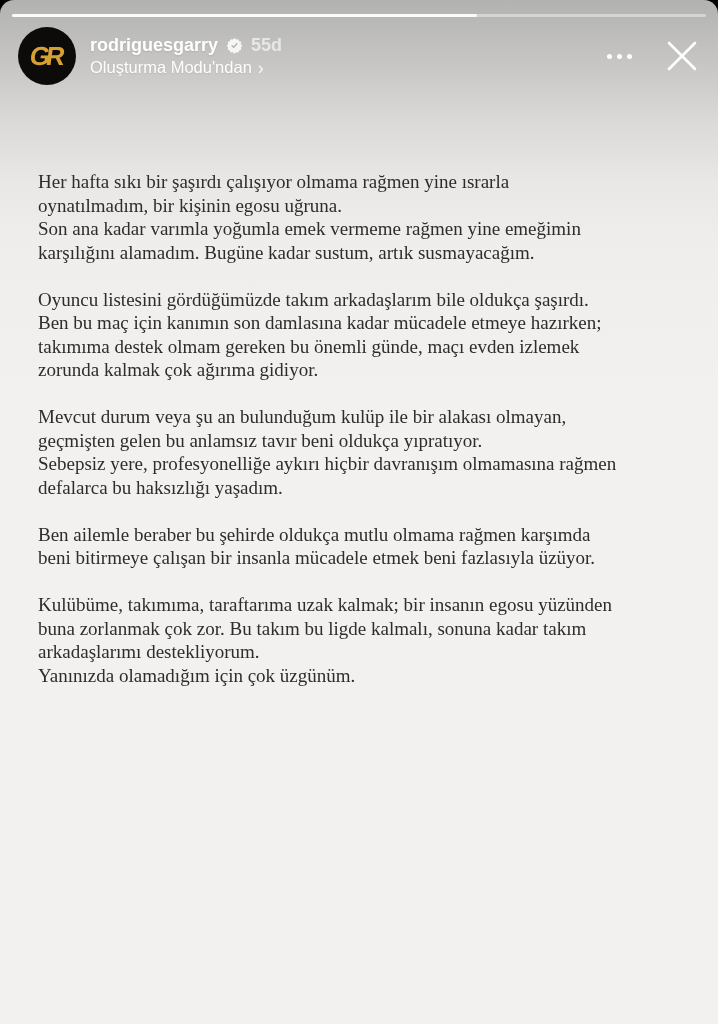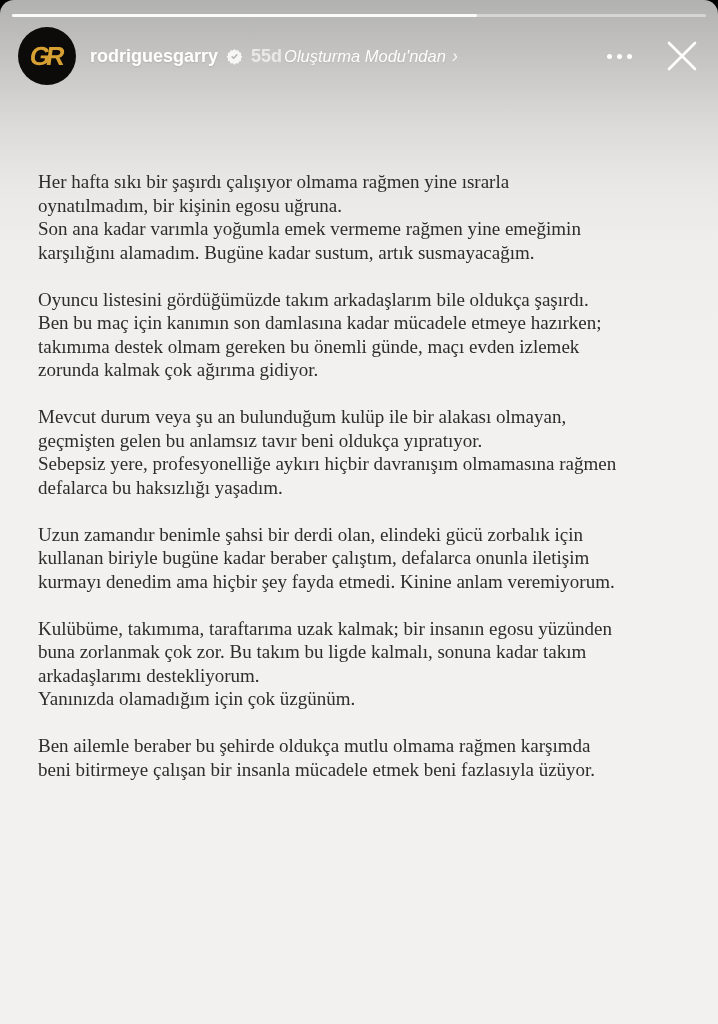--- a/index.html
+++ b/index.html
@@ -68,21 +68,21 @@
     font-weight: bold;
     font-size: 26px;
     letter-spacing: -4px;
     transform: skewX(-8deg);
     padding-right: 4px;
     user-select: none;
   }
   .header-info {
     margin-left: 14px;
     display: flex;
-    flex-direction: row;
+    flex-direction: column;
     gap: 2px;
   }
   .header-row1 {
     display: flex;
     align-items: center;
     gap: 8px;
   }
   .username {
     color: #ffffff;
     font-size: 18px;
@@ -97,21 +97,20 @@
   .timestamp {
     color: rgba(255,255,255,0.62);
     font-size: 18px;
     font-weight: 700;
   }
   .header-row2 {
     display: flex;
     align-items: center;
     gap: 6px;
     cursor: pointer;
-    font-style: italic;
   }
   .subtitle {
     color: #fdfdfd;
     font-size: 16.5px;
     font-weight: 400;
     text-shadow: 0 1px 2px rgba(0,0,0,0.08);
   }
   .subtitle-chevron {
     color: rgba(255,255,255,0.85);
     font-size: 18px;
@@ -214,24 +213,21 @@
 Son ana kadar varımla yoğumla emek vermeme rağmen yine emeğimin
 karşılığını alamadım. Bugüne kadar sustum, artık susmayacağım.</p>
     <p>Oyuncu listesini gördüğümüzde takım arkadaşlarım bile oldukça şaşırdı.
 Ben bu maç için kanımın son damlasına kadar mücadele etmeye hazırken;
 takımıma destek olmam gereken bu önemli günde, maçı evden izlemek
 zorunda kalmak çok ağırıma gidiyor.</p>
     <p>Mevcut durum veya şu an bulunduğum kulüp ile bir alakası olmayan,
 geçmişten gelen bu anlamsız tavır beni oldukça yıpratıyor.
 Sebepsiz yere, profesyonelliğe aykırı hiçbir davranışım olmamasına rağmen
 defalarca bu haksızlığı yaşadım.</p>
-    <p>Uzun zamandır benimle şahsi bir derdi olan, elindeki gücü zorbalık için
-kullanan biriyle bugüne kadar beraber çalıştım, defalarca onunla iletişim
-kurmayı denedim ama hiçbir şey fayda etmedi. Kinine anlam veremiyorum.</p>
+    <p>Ben ailemle beraber bu şehirde oldukça mutlu olmama rağmen karşımda
+beni bitirmeye çalışan bir insanla mücadele etmek beni fazlasıyla üzüyor.</p>
     <p>Kulübüme, takımıma, taraftarıma uzak kalmak; bir insanın egosu yüzünden
 buna zorlanmak çok zor. Bu takım bu ligde kalmalı, sonuna kadar takım
 arkadaşlarımı destekliyorum.
 Yanınızda olamadığım için çok üzgünüm.</p>
-    <p>Ben ailemle beraber bu şehirde oldukça mutlu olmama rağmen karşımda
-beni bitirmeye çalışan bir insanla mücadele etmek beni fazlasıyla üzüyor.</p>
   </div>
 
 </div>
 
 </body></html>

